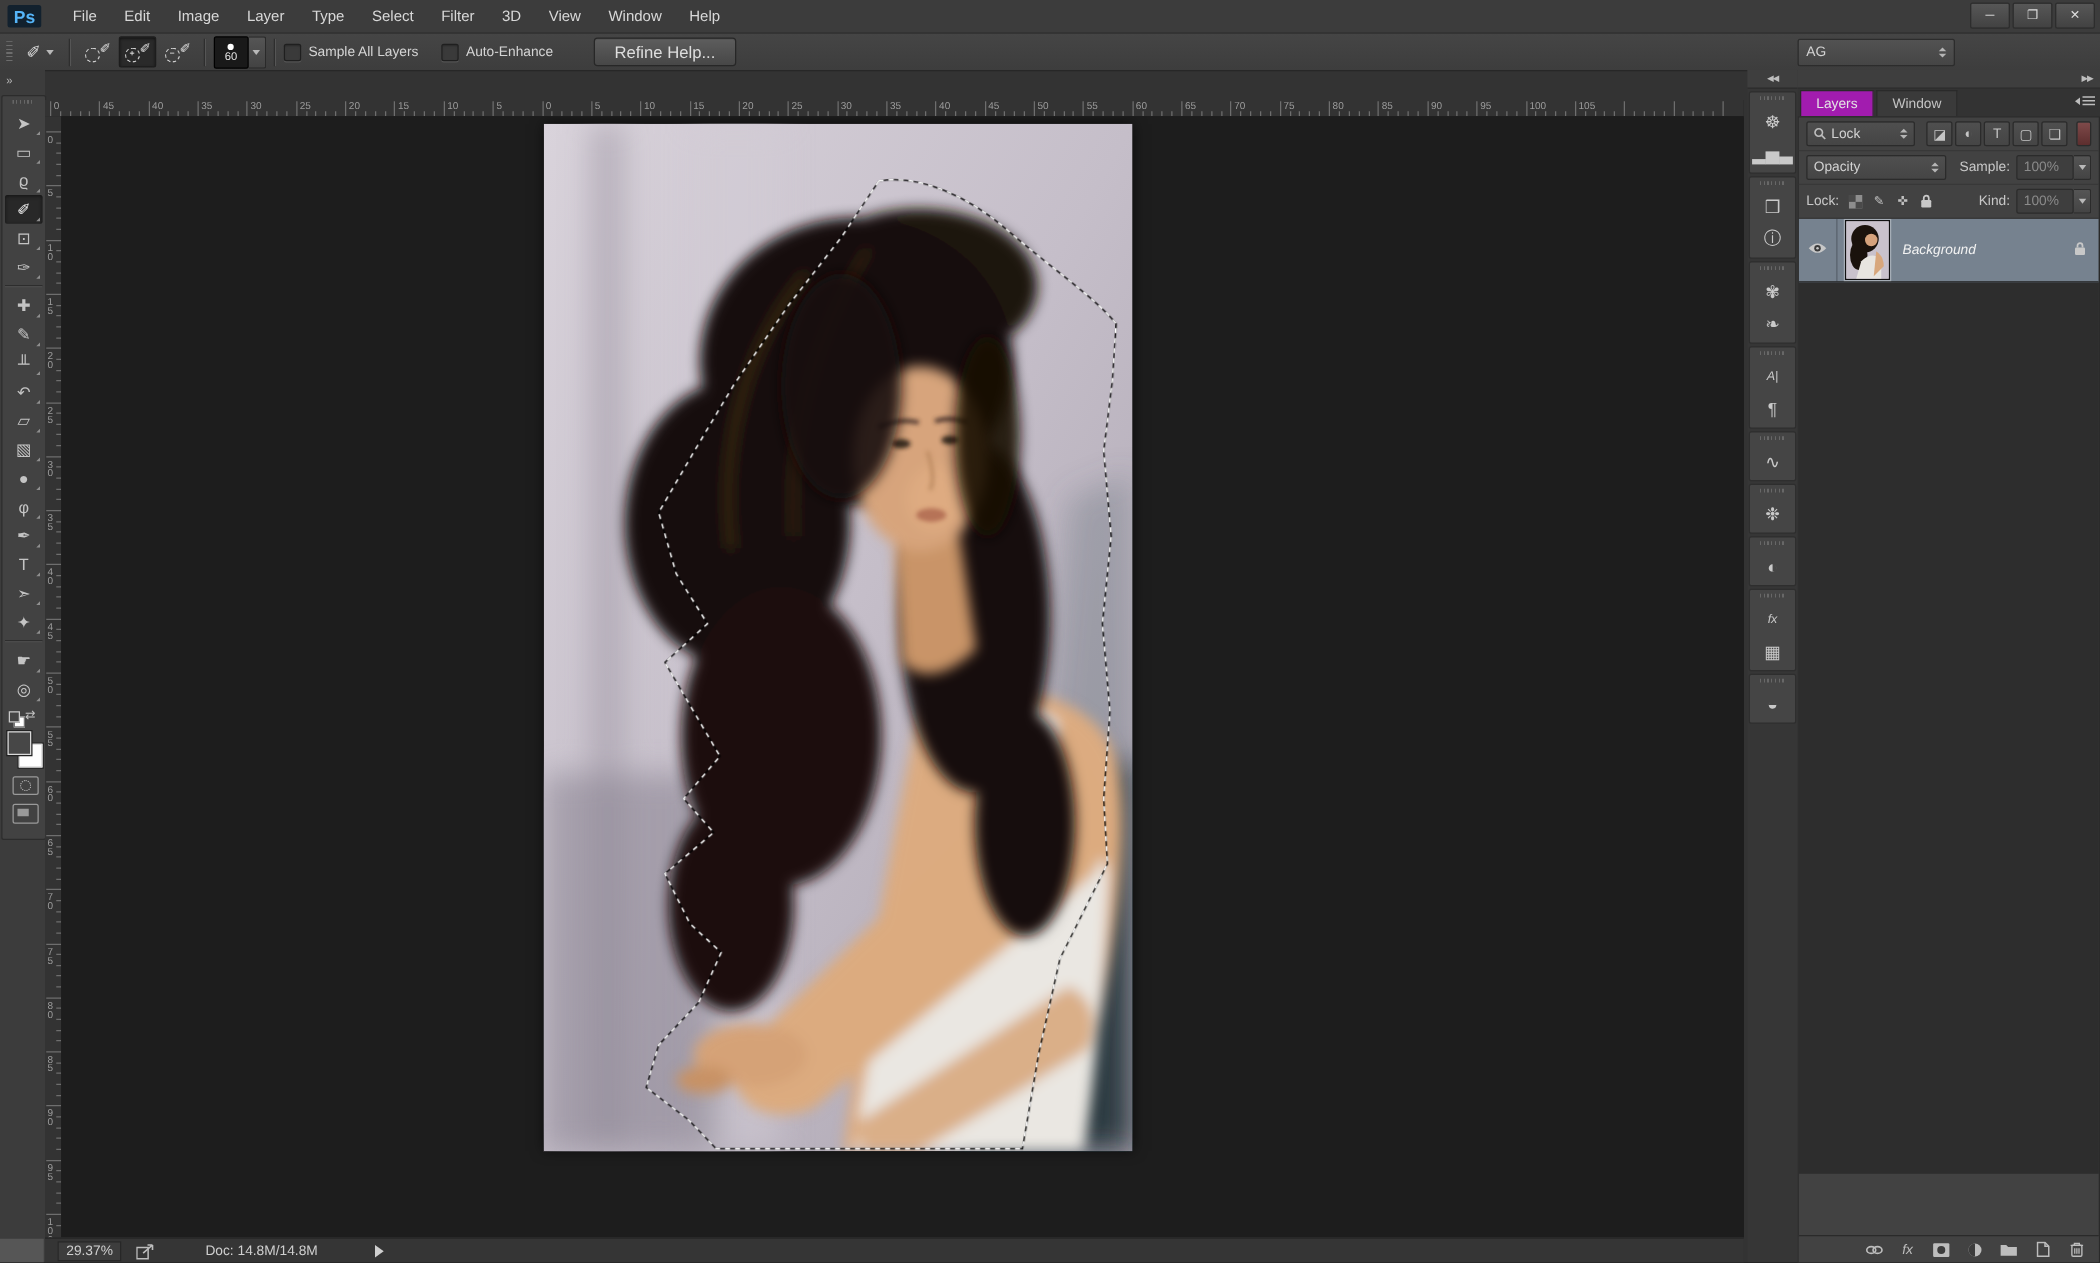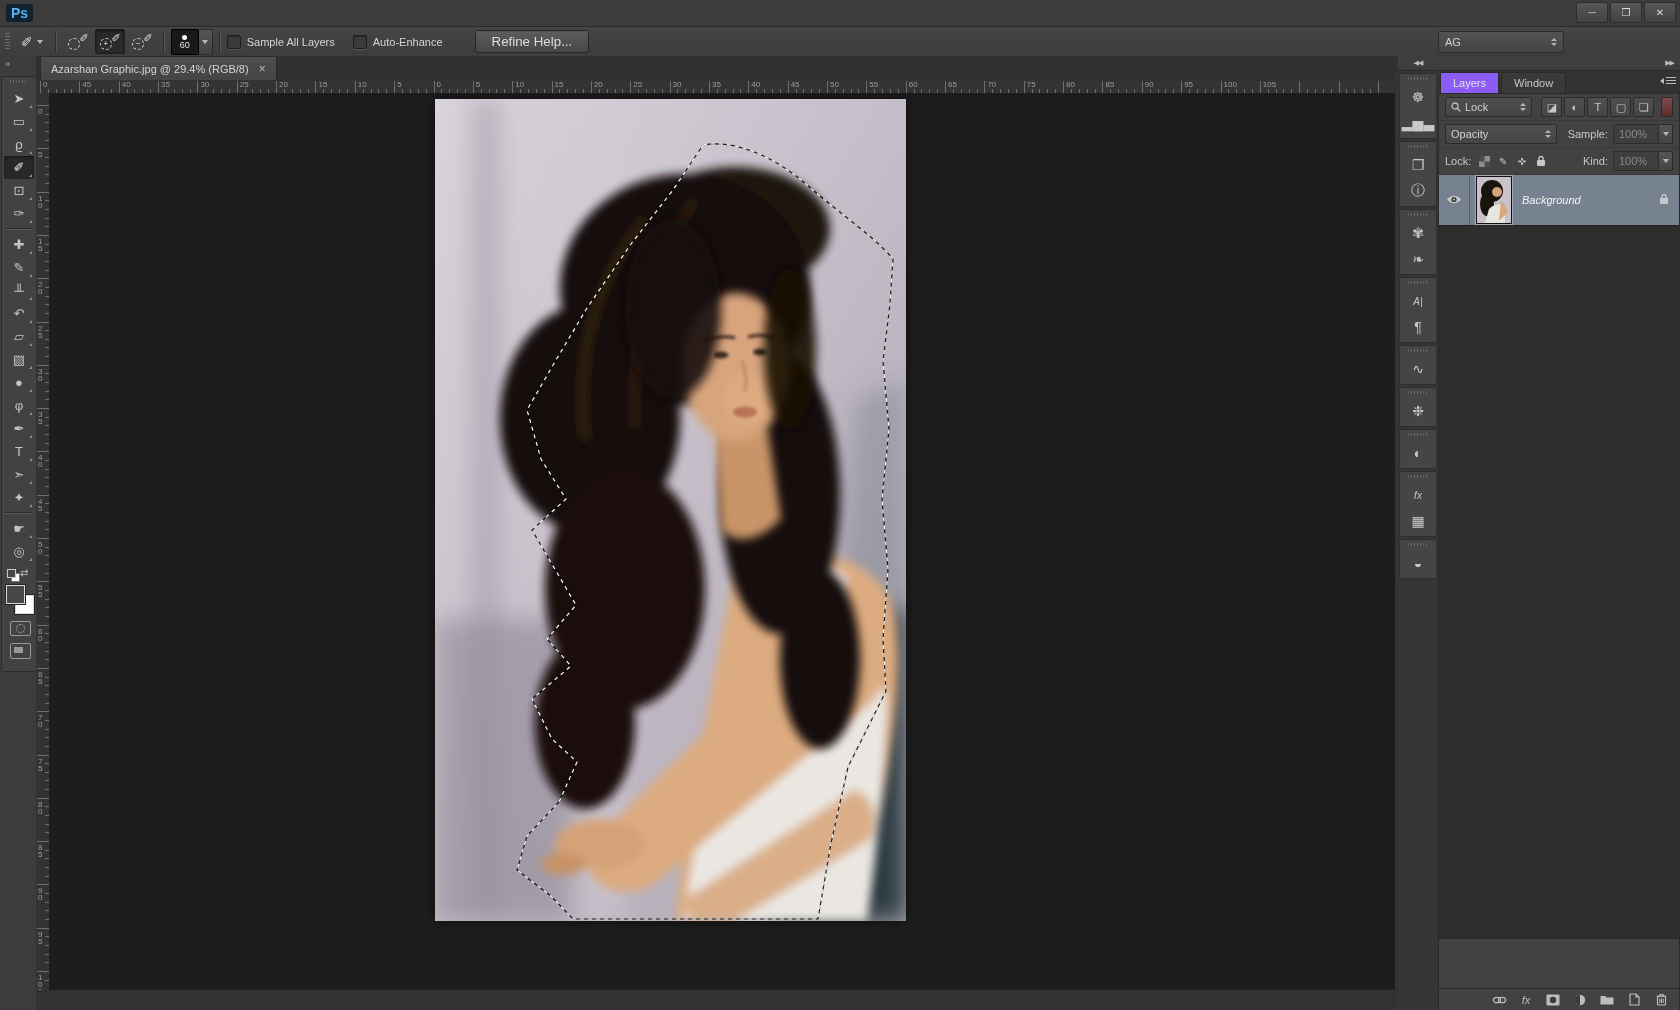--- a/index.html
+++ b/index.html
@@ -91,21 +91,21 @@
   #strip-header{height:14px;display:flex;align-items:center;justify-content:center;font-size:7px;color:#bdbdbd;letter-spacing:-1px;background:#3e3e3e;border-bottom:1px solid #2a2a2a;}
   .strip-group{margin:2px 1px;background:#454545;border:1px solid #2e2e2e;border-radius:2px;padding-bottom:2px;}
   .strip-icon{width:36px;height:26px;display:flex;align-items:center;justify-content:center;font-size:14px;color:#c9c9c9;}
   .strip-icon.small-text{font-size:10px;font-style:italic;}
   
   #panelcol{left:1438px;top:56px;width:242px;height:954px;background:#3c3c3c;}
   #panel-header{height:14px;background:#3e3e3e;border-bottom:1px solid #2a2a2a;position:relative;}
   #panel-collapse{position:absolute;right:6px;top:3px;font-size:7px;color:#bdbdbd;letter-spacing:-1px;}
   #panel-tabs{height:22px;background:#333;display:flex;align-items:flex-end;position:relative;}
   .ptab{padding:4px 12px 4px;font-size:11px;color:#c4c4c4;background:#3a3a3a;border:1px solid #2a2a2a;border-bottom:none;margin-left:2px;}
-  .ptab.active{background:#8b5cf6;color:#e4e4e4;}
+  .ptab.active{background:#a21caf;color:#e4e4e4;}
   #panel-menu-btn{position:absolute;right:4px;top:5px;display:flex;align-items:center;gap:2px;}
   #panel-body{background:#424242;border:1px solid #2a2a2a;height:916px;position:relative;}
   .prow{display:flex;align-items:center;padding:3px 6px;gap:5px;border-bottom:1px solid #383838;}
   .field{background:linear-gradient(#4f4f4f,#454545);border:1px solid #2b2b2b;border-radius:2px;height:18px;display:flex;align-items:center;padding:0 5px;color:#d2d2d2;}
   .field.disabled{color:#8b8b8b;background:#3e3e3e;}
   .mini-dd{width:13px;height:18px;background:linear-gradient(#555,#444);border:1px solid #2b2b2b;border-left:none;display:flex;align-items:center;justify-content:center;border-radius:0 2px 2px 0;}
   .filter-ic{width:19px;height:18px;display:flex;align-items:center;justify-content:center;font-size:11px;color:#c6c6c6;background:linear-gradient(#4f4f4f,#454545);border:1px solid #2b2b2b;border-radius:2px;}
   #filter-toggle{width:10px;height:18px;background:linear-gradient(#7e4a4a,#5d2e2e);border:1px solid #2b2b2b;border-radius:2px;margin-left:2px;}
   .lock-ic{width:16px;height:15px;display:flex;align-items:center;justify-content:center;font-size:10px;color:#c0c0c0;}
   .plabel{color:#c8c8c8;}
@@ -120,20 +120,33 @@
   .footer-ic{display:flex;align-items:center;justify-content:center;width:16px;height:16px;color:#bdbdbd;}
   .fx-text{font-style:italic;font-size:11px;color:#bdbdbd;}
 </style>
 </head>
 <body>
 
 <div id="app">
 
   <div id="menubar" class="abs">
     <span id="ps-logo">Ps</span>
+    <div id="menu-items">
+        <span class="menu-item">File</span>
+        <span class="menu-item">Edit</span>
+        <span class="menu-item">Image</span>
+        <span class="menu-item">Layer</span>
+        <span class="menu-item">Type</span>
+        <span class="menu-item">Select</span>
+        <span class="menu-item">Filter</span>
+        <span class="menu-item">3D</span>
+        <span class="menu-item">View</span>
+        <span class="menu-item">Window</span>
+        <span class="menu-item">Help</span>
+      </div>
     <div id="win-controls">
       <span class="win-btn">─</span>
       <span class="win-btn">❐</span>
       <span class="win-btn">✕</span>
     </div>
   </div>
 
   <div id="optionsbar" class="abs">
     <div class="grip-v"></div>
     <div id="tool-preset">
@@ -259,26 +272,20 @@
         <div id="quickmask-btn">
             <span></span>
           </div>
         <div id="screenmode-btn">
             <span></span>
           </div>
       </div>
     </div>
   </div>
 
-  <div id="docbar" class="abs">
-    <div id="doc-tab">
-      <span>Azarshan Graphic.jpg @ 29.4% (RGB/8)</span>
-      <span id="doc-tab-close">×</span>
-    </div>
-  </div>
 
   <div id="canvas-region" class="abs">
     <div id="hruler">
         <span class="tickh major" style="left: 4px;"></span>
         <span class="hlabel" style="left: 7px;">0</span>
         <span class="tickh minor" style="left: 11.87px;"></span>
         <span class="tickh minor" style="left: 19.74px;"></span>
         <span class="tickh minor" style="left: 27.61px;"></span>
         <span class="tickh minor" style="left: 35.48px;"></span>
         <span class="tickh major" style="left: 43.35px;"></span>
@@ -670,20 +677,32 @@
           </g>
           <g>
             <path class="ants-black" d="M268,46 C300,40 340,58 372,86 C404,114 440,138 458,160 L455,205 L448,262 L454,330 L447,400 L453,470 L448,540 L451,592 L413,668 L396,744 L383,820 L138,820 L116,797 L82,771 L92,737 L124,703 L142,663 L117,640 L97,600 L136,567 L112,540 L141,506 L121,472 L97,431 L131,400 L106,360 L92,311 L121,261 L152,209 L196,145 L238,91 Z"></path>
             <path class="ants-white" d="M268,46 C300,40 340,58 372,86 C404,114 440,138 458,160 L455,205 L448,262 L454,330 L447,400 L453,470 L448,540 L451,592 L413,668 L396,744 L383,820 L138,820 L116,797 L82,771 L92,737 L124,703 L142,663 L117,640 L97,600 L136,567 L112,540 L141,506 L121,472 L97,431 L131,400 L106,360 L92,311 L121,261 L152,209 L196,145 L238,91 Z"></path>
           </g>
         </svg>
       </div>
     </div>
   </div>
 
+  <div id="statusbar" class="abs">
+    <div id="status-corner"></div>
+    <span id="zoom-field">29.37%</span>
+    <span class="status-icon" id="export-slot">
+        <svg width="15" height="13" viewBox="0 0 15 13">
+          <rect x="0.5" y="3" width="9" height="9" fill="none" stroke="#bdbdbd" stroke-width="1.2"></rect>
+          <path d="M5.5,7.5 L13,1 M13,1 h-4 M13,1 v4" stroke="#bdbdbd" stroke-width="1.3" fill="none"></path>
+        </svg>
+      </span>
+    <span id="doc-info">Doc: 14.8M/14.8M</span>
+    <span id="status-arrow"></span>
+  </div>
 
   <div id="iconstrip" class="abs">
     <div id="strip-header">◀◀</div>
     <div id="strip-groups">
         <div class="strip-group">
           <div class="grip-h"></div>
           <span class="strip-icon">☸</span>
           <span class="strip-icon">▂▅▃</span>
         </div>
         <div class="strip-group">

